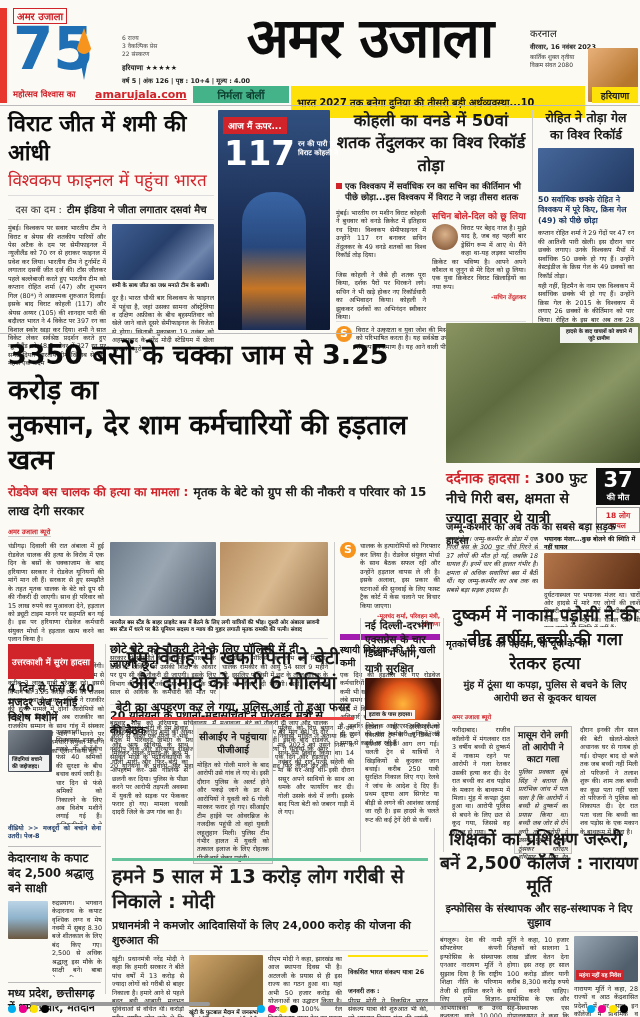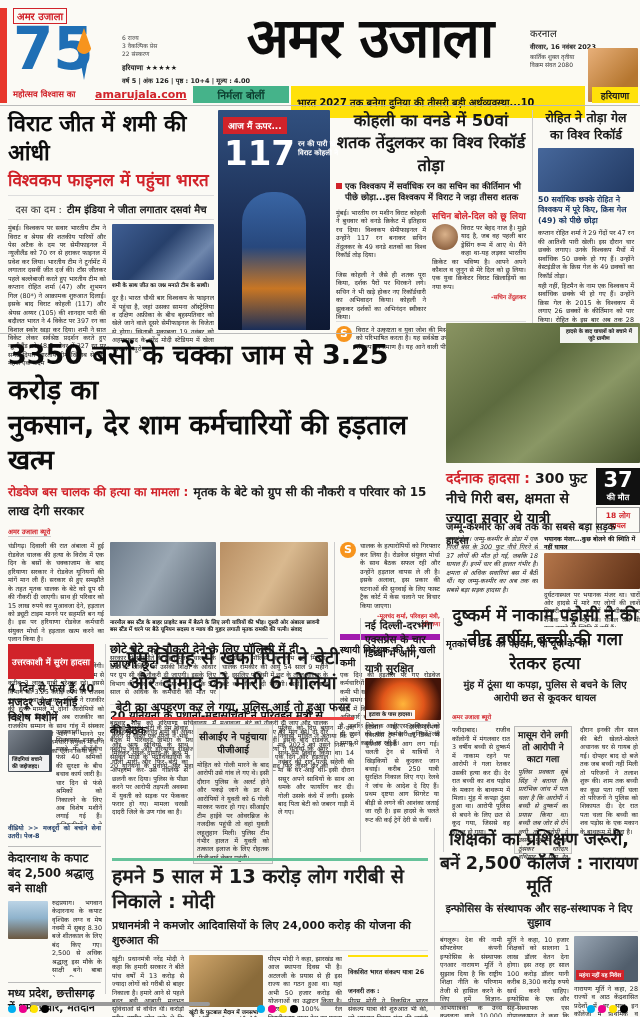--- a/index.html
+++ b/index.html
@@ -87,21 +87,21 @@
     <div class="abs" style="left:95px;top:88px;font-size:11px;font-weight:bold;color:#d1232a;text-decoration:underline;">amarujala.com</div>
     <div class="abs" style="left:193px;top:86px;width:96px;height:17px;background:#45b38a;color:#073;display:flex;align-items:center;justify-content:center;font-size:10.5px;font-weight:bold;color:#0b3d2e;">निर्मला बोलीं</div>
     <div class="abs" style="left:291px;top:86px;width:294px;height:23px;background:#ffe10a;display:flex;align-items:center;padding:16px 6px;font-size:9.8px;font-weight:bold;color:#111;">भारत 2027 तक बनेगा दुनिया की तीसरी बड़ी अर्थव्यवस्था...10</div>
     <div class="abs" style="left:592px;top:87px;width:46px;height:16px;background:#ffe10a;display:flex;align-items:center;justify-content:center;font-size:9.5px;font-weight:bold;">हरियाणा</div>
   </div>
 
   <div class="abs hairline" style="left:0;top:105px;width:640px;"></div>
 
   <div class="abs" style="left:8px;top:110px;width:206px;height:220px;">
     <div style="font-size:22px;font-weight:bold;color:#0d0d0d;line-height:1.3;">विराट जीत में शमी की आंधी</div>
-    <div style="font-size:17px;font-weight:bold;color:#d1232a;line-height:1.35;margin-top:2px;">विश्वकप फाइनल में पहुंचा भारत</div>
+    <div style="font-size:17px;font-weight:normal;color:#d1232a;line-height:1.35;margin-top:2px;">विश्वकप फाइनल में पहुंचा भारत</div>
     <div style="margin-top:3px;border-top:1px solid #ddd;border-bottom:1px solid #ddd;padding:2px 0;text-align:center;">
       <span style="font-size:10px;color:#333;">दस का दम :</span>
       <span style="font-size:10px;font-weight:bold;">टीम इंडिया ने जीता लगातार दसवां मैच</span>
     </div>
     <div style="position:relative;margin-top:4px;height:150px;">
       <div class="body-txt" style="position:absolute;left:0;top:0;width:98px;height:150px;overflow:hidden;">मुंबई। विश्वकप पर सवार भारतीय टीम ने विराट व श्रेयस की शतकीय पारियों और पेस अटैक के दम पर सेमीफाइनल में न्यूजीलैंड को 70 रन से हराकर फाइनल में प्रवेश कर लिया। भारतीय टीम ने टूर्नामेंट में लगातार दसवीं जीत दर्ज की। टॉस जीतकर पहले बल्लेबाजी करते हुए भारतीय टीम को कप्तान रोहित शर्मा (47) और शुभमन गिल (80*) ने आक्रामक शुरुआत दिलाई। इसके बाद विराट कोहली (117) और श्रेयस अय्यर (105) की शानदार पारी की बदौलत भारत ने 4 विकेट पर 397 रन का विशाल स्कोर खड़ा कर दिया। शमी ने सात विकेट लेकर सर्वश्रेष्ठ प्रदर्शन करते हुए न्यूजीलैंड को 48.5 ओवर में 327 रन पर समेट दिया। भारतीय टीम खिताब से अब महज एक कदम</div>
       <div class="photo ph-team" style="left:104px;top:0;width:102px;height:56px;"></div>
       <div class="cap" style="position:absolute;left:104px;top:58px;width:102px;">शमी के साथ जीत का जश्न मनाते टीम के साथी।</div>
       <div class="body-txt" style="position:absolute;left:104px;top:70px;width:102px;height:80px;overflow:hidden;">दूर है। भारत चौथी बार विश्वकप के फाइनल में पहुंचा है, जहां उसका सामना ऑस्ट्रेलिया व दक्षिण अफ्रीका के बीच बृहस्पतिवार को खेले जाने वाले दूसरे सेमीफाइनल के विजेता से होगा। खिताबी मुकाबला 19 नवंबर को अहमदाबाद के नरेंद्र मोदी स्टेडियम में खेला जाएगा। ब्यूरो</div>
     </div>

